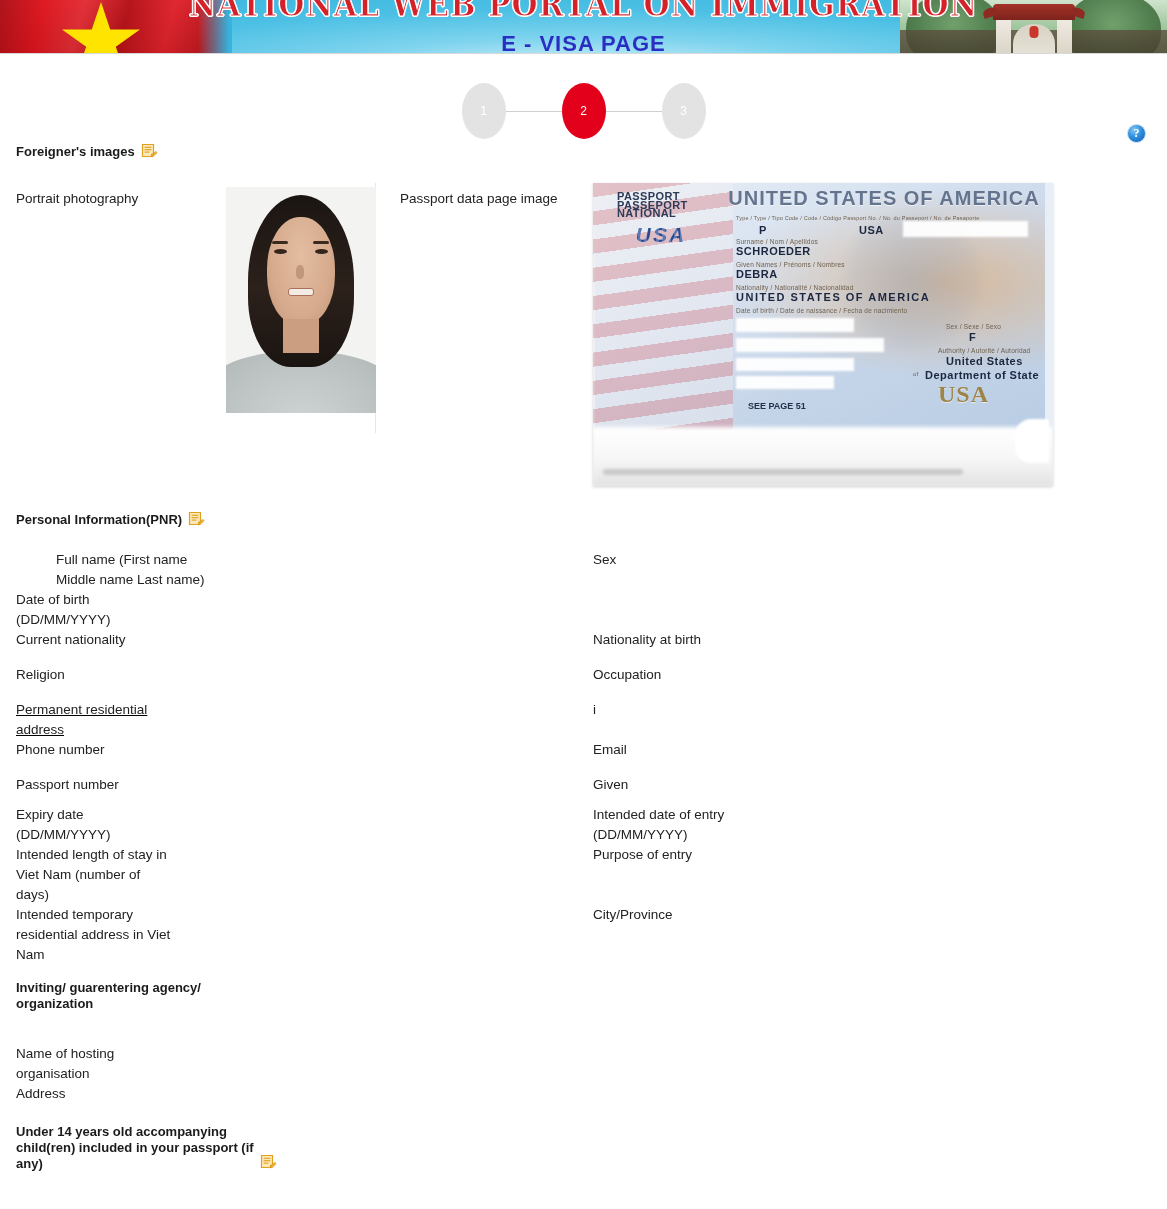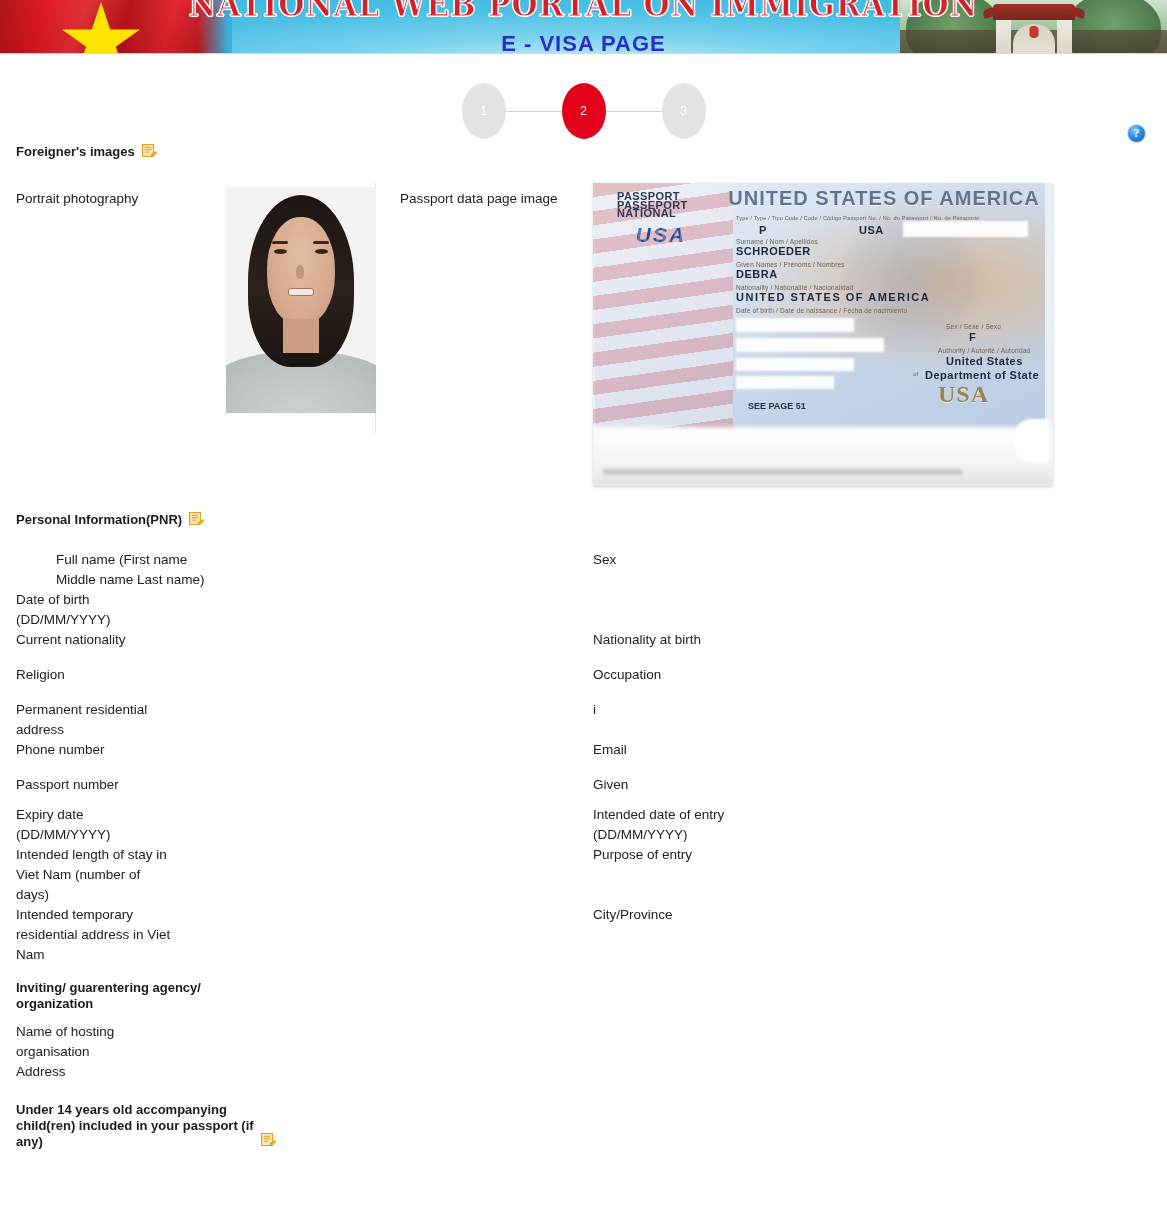--- a/index.html
+++ b/index.html
@@ -571,21 +571,21 @@
           <input class="field-input" type="text" style="left: 260px; top: 0px;">
         </div>
         <div class="field-row" style="left: 0px; top: 80px;">
           <div class="field-label">Current nationality</div>
           <input class="field-input" type="text" style="left: 260px; top: 0px;">
         </div>
         <div class="field-row" style="left: 0px; top: 115px;">
           <div class="field-label">Religion</div>
           <input class="field-input" type="text" style="left: 260px; top: 0px;">
         </div>
-        <div class="field-row" style="left: 0px; top: 150px;">
+        <div class="field-row" style="left: 0px; top: 150px; text-decoration: underline;">
           <div class="field-label">Permanent residential
 address</div>
           <input class="field-input" type="text" style="left: 260px; top: 0px;">
         </div>
         <div class="field-row" style="left: 0px; top: 190px;">
           <div class="field-label">Phone number</div>
           <input class="field-input" type="text" style="left: 260px; top: 0px;">
         </div>
         <div class="field-row" style="left: 0px; top: 225px;">
           <div class="field-label">Passport number</div>
@@ -643,21 +643,21 @@
         </div>
         <div class="field-row" style="left: 577px; top: 355px;">
           <div class="field-label">City/Province</div>
           <input class="field-input" type="text" style="left: 260px; top: 0px;">
         </div>
       </div>
 
     <div class="subhead" id="inviting-heading">Inviting/ guarentering agency/
 organization</div>
 
-    <div class="field-grid" id="inviting-grid" style="height:80px;margin-top:10px;">
+    <div class="field-grid" id="inviting-grid" style="height:80px;margin-top:32px;">
         <div class="field-row" style="left: 0px; top: 0px;">
           <div class="field-label">Name of hosting
 organisation</div>
           <input class="field-input" type="text" style="left: 260px; top: 0px;">
         </div>
         <div class="field-row" style="left: 0px; top: 40px;">
           <div class="field-label">Address</div>
           <input class="field-input" type="text" style="left: 260px; top: 0px;">
         </div>
       </div>

